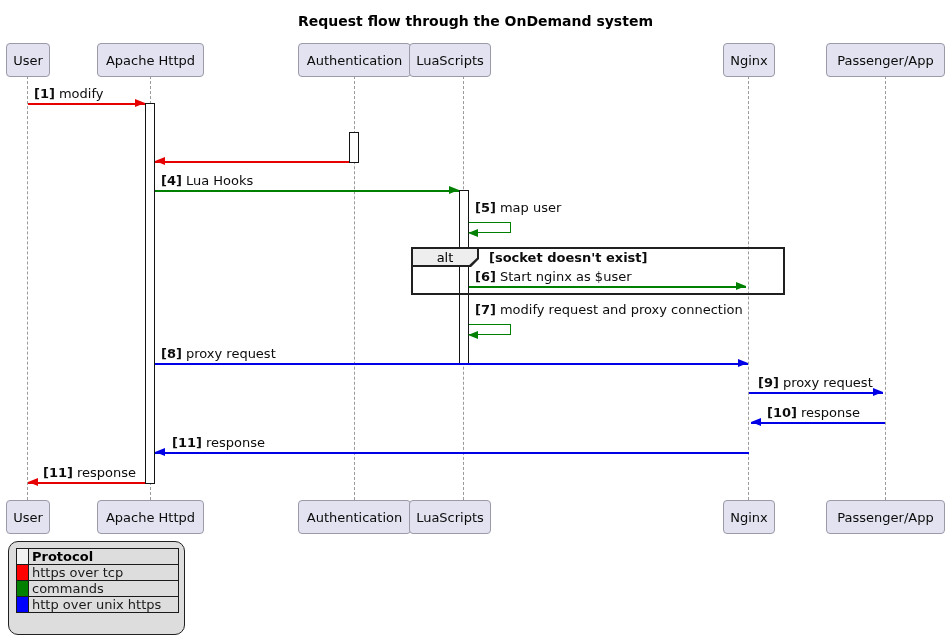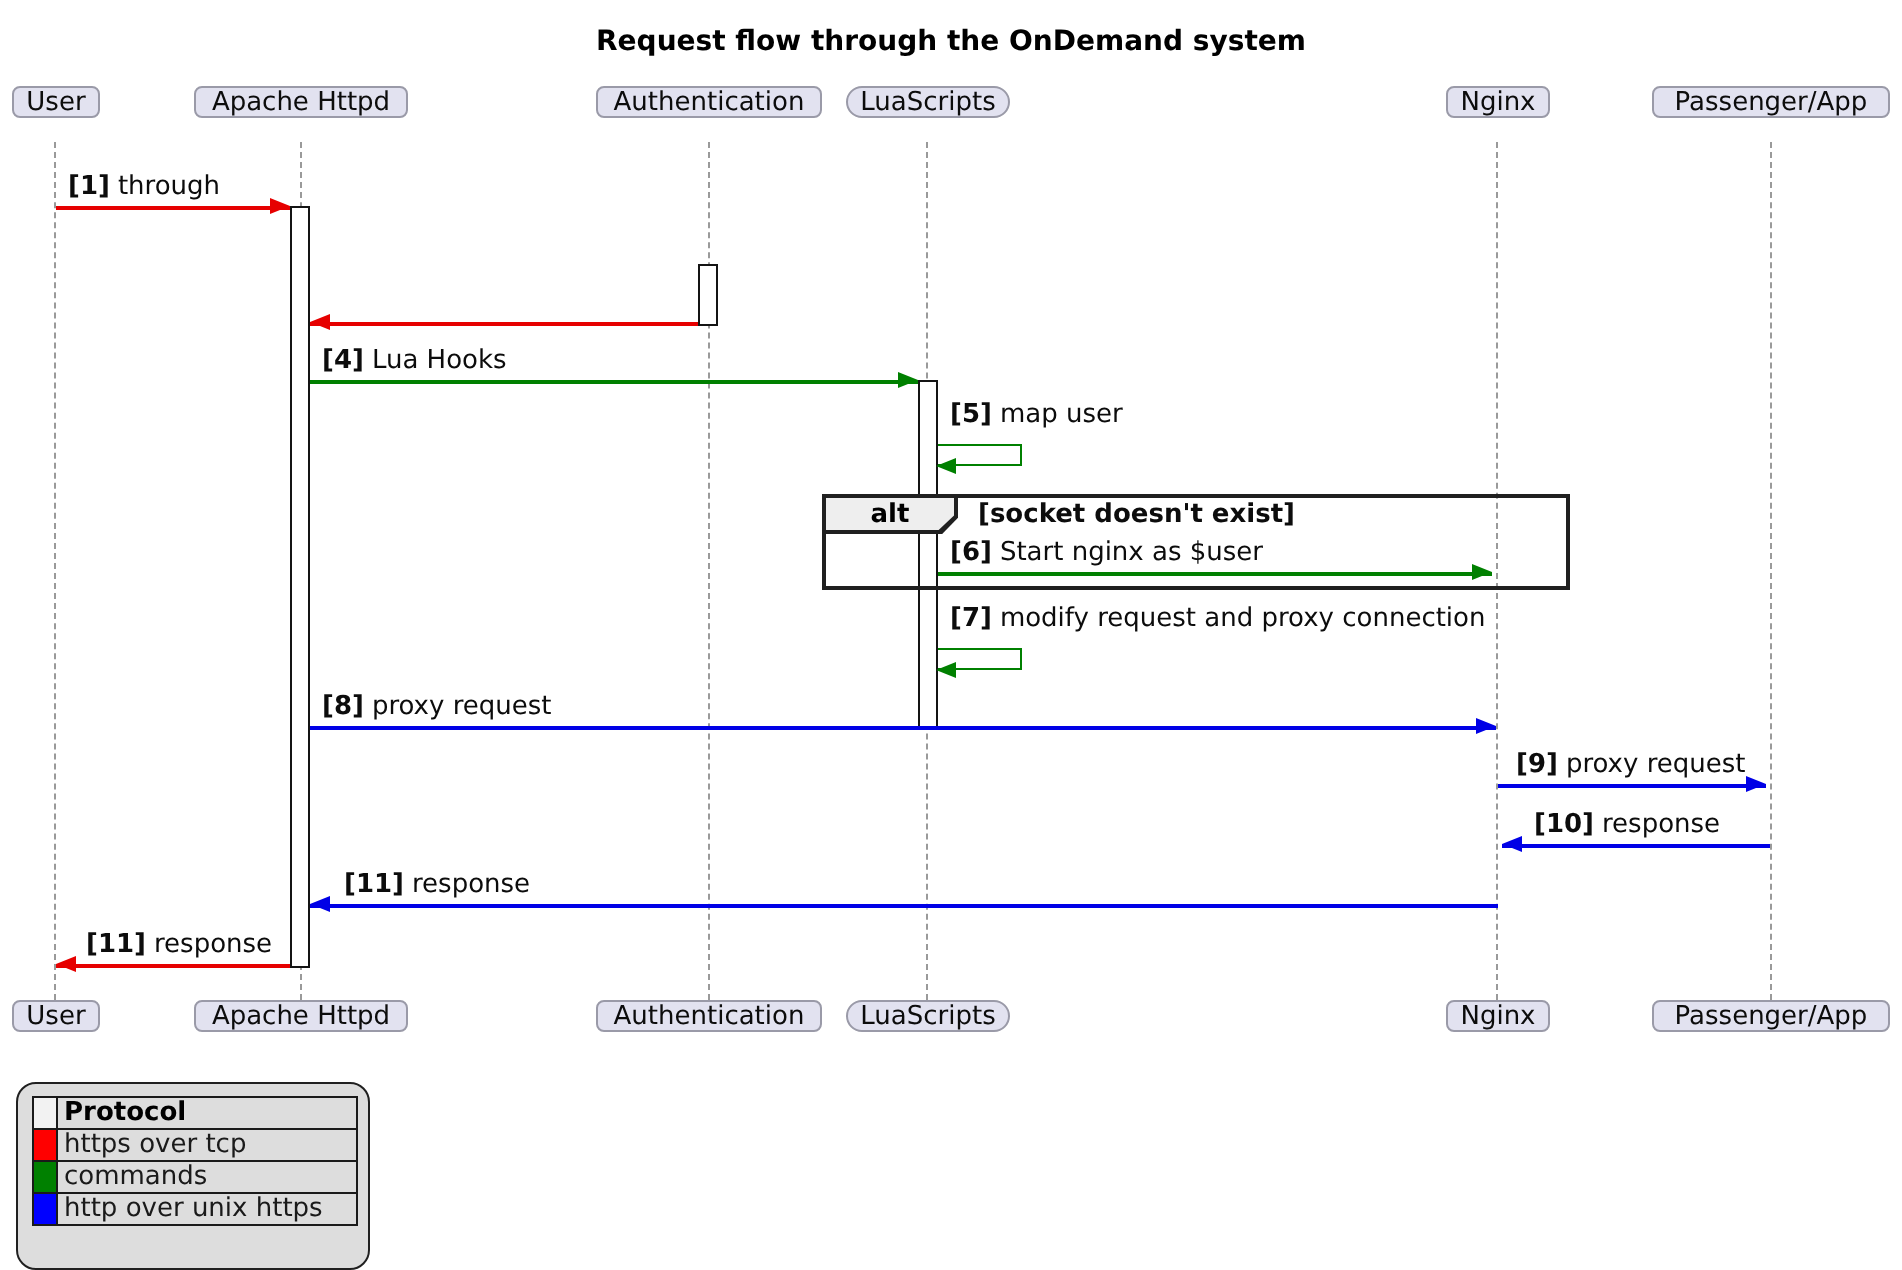--- a/index.html
+++ b/index.html
@@ -4,28 +4,28 @@
 <style>
   html,body{margin:0;padding:0;background:#ffffff;}
   body{font-family:"DejaVu Sans","Liberation Sans",sans-serif;}
   .canvas{position:relative;width:951px;height:635px;background:#ffffff;overflow:hidden;}
 
   
   .title{position:absolute;left:0;top:13px;width:951px;text-align:center;
          font-size:14px;font-weight:bold;color:#000;}
 
   
-  .pbox{position:absolute;height:16px;box-sizing:border-box;background:#E2E2F0;
+  .pbox{position:absolute;height:34px;box-sizing:border-box;background:#E2E2F0;
         border:1.5px solid #9a9aa8;border-radius:4px;display:flex;align-items:center;
         justify-content:center;font-size:13px;color:#0c0c0c;white-space:nowrap;z-index:6;}
   .pbox.top{top:43px;} .pbox.bot{top:500px;}
   .p-user{left:6px;width:44px;}
   .p-apache{left:97px;width:107px;}
   .p-auth{left:298px;width:113px;}
-  .p-lua{left:423px;width:82px;border-radius:11px;}
+  .p-lua{left:409px;width:82px;}
   .p-nginx{left:723px;width:52px;}
   .p-pass{left:826px;width:119px;}
 
   
   .lifeline{position:absolute;top:71px;height:429px;width:0;
             border-left:1px dashed #9a9a9a;z-index:1;}
   .ll-user{left:27px;} .ll-apache{left:150px;} .ll-auth{left:354px;}
   .ll-lua{left:463px;} .ll-nginx{left:748px;} .ll-pass{left:885px;}
 
   
@@ -36,21 +36,21 @@
   .bar-lua{left:459px;top:190px;height:175px;}
 
   
   .altbox{position:absolute;left:411px;top:247px;width:374px;height:48px;
           box-sizing:border-box;border:2px solid #202020;z-index:4;}
   .alt-tab{position:absolute;left:0;top:0;width:66px;height:18px;background:#202020;
            clip-path:polygon(0 0,100% 0,100% 55%,88% 100%,0 100%);}
   .alt-tab-fill{position:absolute;left:0;top:0;width:64px;height:16px;background:#eeeeee;
            clip-path:polygon(0 0,100% 0,100% 55%,88% 100%,0 100%);
            display:flex;align-items:center;justify-content:center;
-           font-size:13px;font-weight:bold;color:#000;}
+           font-size:13px;font-weight:normal;color:#000;}
   .alt-cond{position:absolute;left:76px;top:1px;font-size:13px;font-weight:bold;
             color:#0c0c0c;white-space:nowrap;}
 
   
   .msg{position:absolute;height:17px;z-index:5;}
   .msg .lbl{position:absolute;left:6px;top:-1px;white-space:nowrap;font-size:13px;color:#0c0c0c;}
   .msg .num{font-weight:bold;margin-right:4px;}
   .msg .line{position:absolute;top:16px;left:0;width:100%;height:1.5px;}
   .msg .head{position:absolute;top:12px;width:0;height:0;
              border-top:4.5px solid transparent;border-bottom:4.5px solid transparent;}
@@ -144,21 +144,21 @@
   <div class="bar bar-lua"></div>
 
   <div class="altbox">
     <div class="alt-tab">
       <div class="alt-tab-fill">alt</div>
     </div>
     <div class="alt-cond">[socket doesn't exist]</div>
   </div>
 
   <div class="msg m1">
-    <div class="lbl"><span class="num">[1]</span><span>through</span></div>
+    <div class="lbl"><span class="num">[1]</span><span>modify</span></div>
     <div class="line" style="background-color: rgb(230, 0, 0);"></div>
     <div class="head r" style="border-left-color: rgb(230, 0, 0);"></div>
   </div>
 
 
   <div class="msg m3">
     <div class="line" style="background-color: rgb(230, 0, 0);"></div>
     <div class="head l" style="border-right-color: rgb(230, 0, 0);"></div>
   </div>
 

